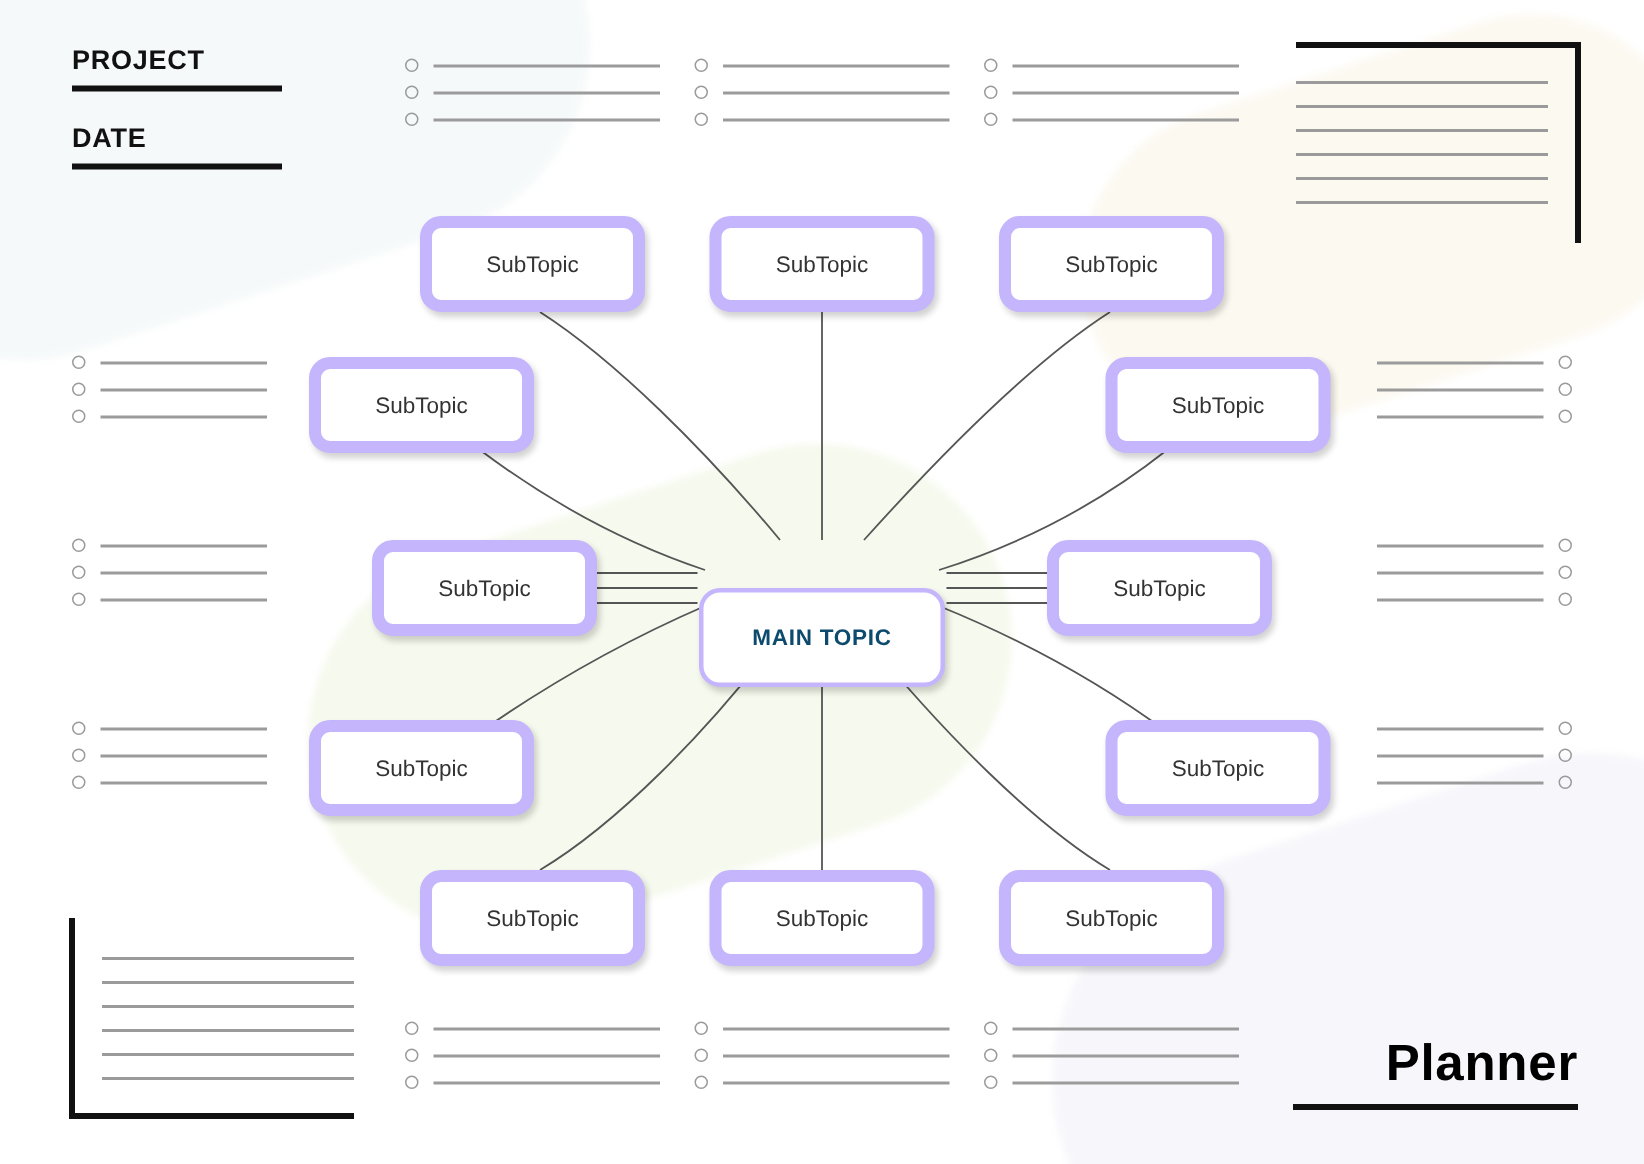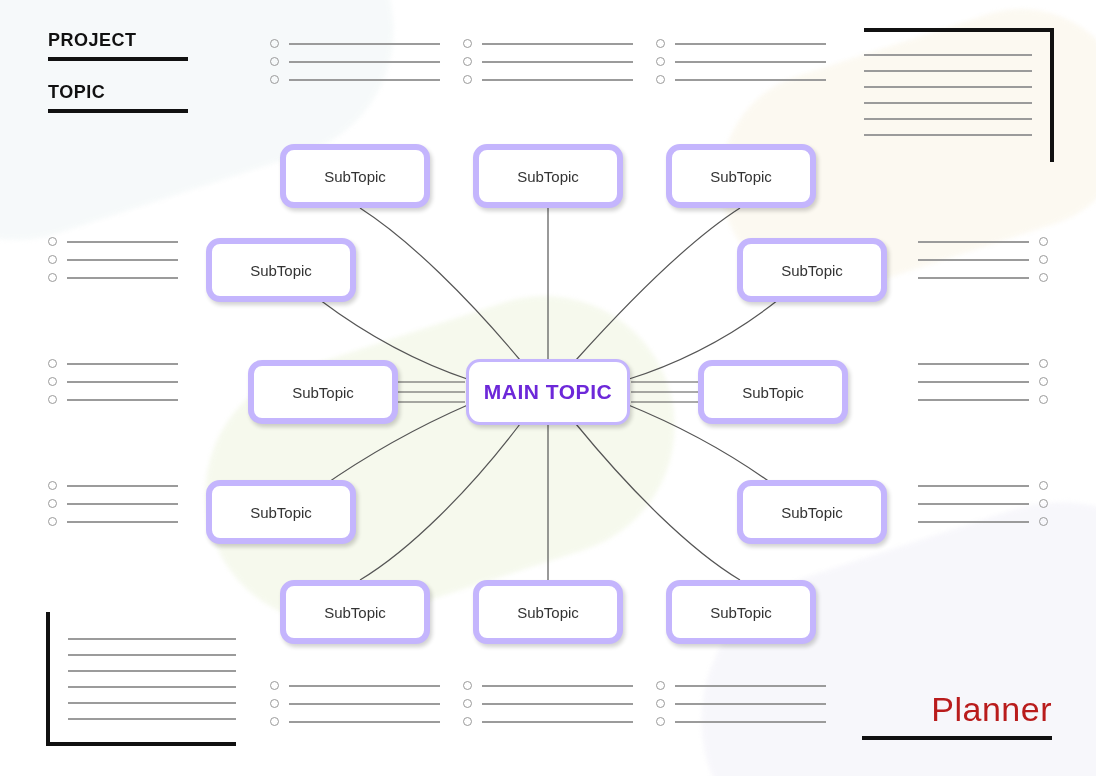--- a/index.html
+++ b/index.html
@@ -34,21 +34,21 @@
     margin-top: 6px;
   }
 
   .title-block {
     position: absolute;
     right: 44px;
     bottom: 36px;
     text-align: right;
   }
   .title-block .line1 { font-size: 38px; font-weight: 800; color: #111; line-height: 1.05; }
-  .title-block .line2 { font-size: 34px; font-weight: 400; color: #b91c1c; line-height: 1.05; letter-spacing: 0.5px; }
+  .title-block .line2 { font-size: 34px; font-weight: 700; color: #000000; line-height: 1.05; letter-spacing: 0.5px; }
   .title-block .rule {
     height: 4px; background: #111; margin-top: 8px; width: 190px; margin-left: auto;
   }
 
   
   .corner-notes {
     position: absolute;
     width: 190px;
   }
   .corner-notes .frame-v { position:absolute; width:4px; background:#111; }
@@ -79,36 +79,37 @@
   .bullets .dot {
     width: 9px; height: 9px; border-radius: 50%;
     border: 1.5px solid #9a9a9a; background: transparent; flex: none;
   }
   .bullets .bline { height: 2px; background: #9b9b9b; flex: 1; }
   .bullets.right .row { flex-direction: row-reverse; }
 
   
   .node {
     position: absolute;
-    border: 6px solid #c4b5fd;
+    border: 8px solid #c4b5fd;
     background: #fff;
     border-radius: 14px;
     display: flex;
     align-items: center;
     justify-content: center;
     font-size: 15px;
     color: #333;
     box-shadow: 2px 3px 4px rgba(0,0,0,0.18);
   }
   .node.main {
     border-width: 3px;
     font-weight: 800;
-    font-size: 21px;
+    font-size: 15px;
     letter-spacing: 0.5px;
-    color: #6d28d9;
+    color: #0c4a6e;
+    margin-top: 33px;
   }
 
   svg.connectors {
     position: absolute;
     left: 0; top: 0; width: 1096px; height: 776px;
     pointer-events: none;
   }
   svg.connectors path, svg.connectors line {
     stroke: #555; stroke-width: 1.2; fill: none;
   }
@@ -119,21 +120,21 @@
 <div class="bg-blob a"></div>
 <div class="bg-blob b"></div>
 <div class="bg-blob c"></div>
 <div class="bg-blob d"></div>
 
 <div class="label" style="left:48px; top:30px; width:140px">
   <span class="text">PROJECT</span>
   <span class="underline"></span>
 </div>
 <div class="label" style="left:48px; top:82px; width:140px">
-  <span class="text">TOPIC</span>
+  <span class="text">DATE</span>
   <span class="underline"></span>
 </div>
 
 <div class="title-block">
   <div class="line2">Planner</div>
   <div class="rule"></div>
 </div>
 
 <div class="corner-notes tr">
   <span class="frame-h"></span>

